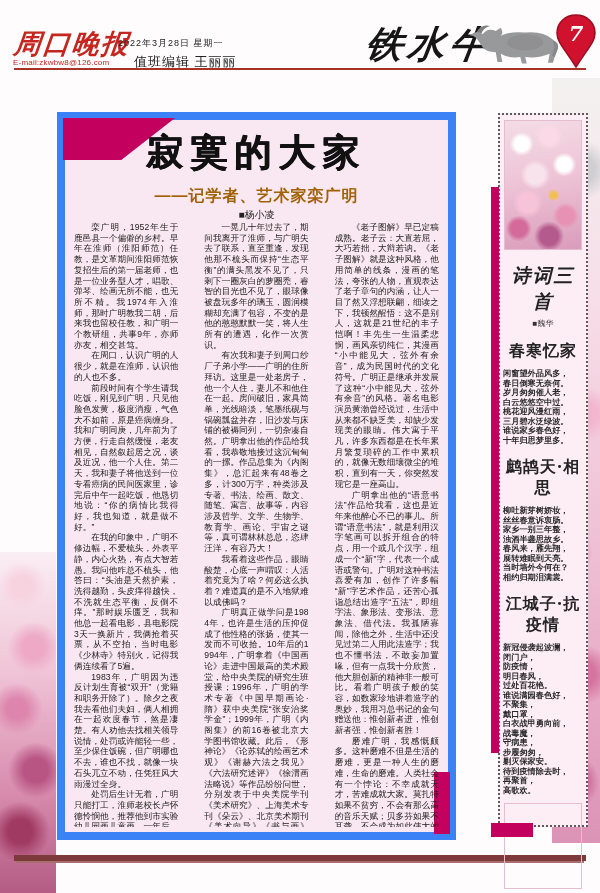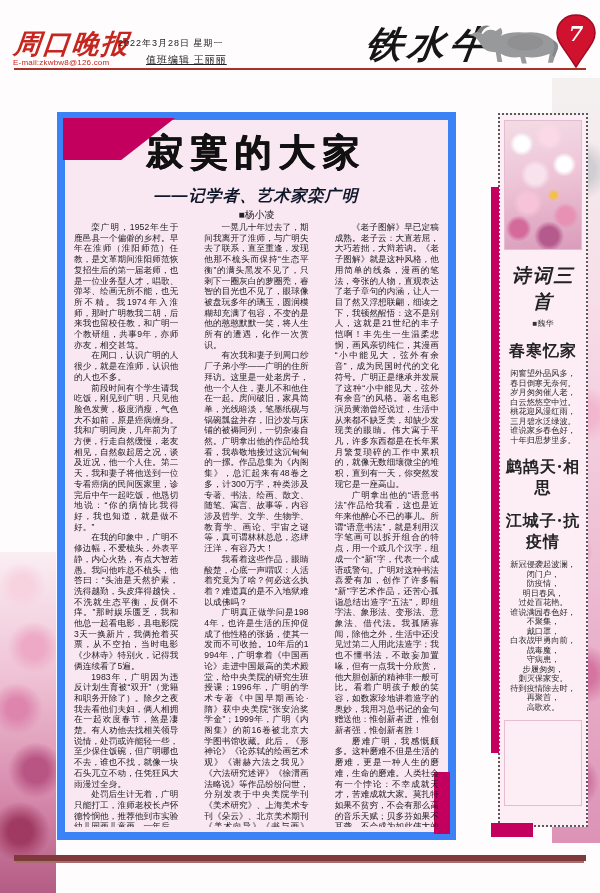--- a/index.html
+++ b/index.html
@@ -37,39 +37,39 @@
       linear-gradient(90deg,#d492ac 0%,#b express 0,#c06f92 40%,#e2b4c8 75%,#b96188 100%);}
   .bottom-rule{position:absolute;left:14px;top:12px;width:572px;height:3px;background:#7e3a3a;
       border-bottom:3px solid rgba(126,58,58,0);box-shadow:0 4px 0 -2px #a96f6f;}
 
   
   .logo{position:absolute;left:14px;top:26px;font-family:"DejaVu Serif","Liberation Serif",serif;
         font-style:italic;font-weight:900;font-size:27px;color:#c5261f;letter-spacing:2px;
         transform:skewX(-6deg);}
   .email{position:absolute;left:13px;top:58px;font-size:8px;color:#c5261f;letter-spacing:.2px;text-align:center;}
   .issue-date{position:absolute;left:118px;top:37px;font-size:9px;color:#222;letter-spacing:1px;}
-  .issue-editor{position:absolute;left:146px;top:53px;font-size:10px;color:#222;letter-spacing:1px;text-decoration:underline;}
+  .issue-editor{position:absolute;left:134px;top:53px;font-size:13px;color:#222;letter-spacing:1px;}
   .section-title{position:absolute;left:366px;top:20px;font-family:"DejaVu Serif","Liberation Serif",serif;
         font-style:italic;font-weight:900;font-size:37px;color:#161616;letter-spacing:5px;transform:skewX(-8deg);}
   .bull{position:absolute;left:468px;top:18px;width:98px;height:52px;}
   .page-pin{position:absolute;left:555px;top:14px;width:42px;height:54px;}
   .pin-num{position:absolute;left:0;top:7px;width:42px;text-align:center;font-size:21px;font-weight:900;
         color:#fff;font-family:"DejaVu Serif",serif;font-style:italic;}
   .header-rule{position:absolute;left:14px;top:68px;width:572px;height:2px;background:#a93226;}
 
   
   .article-box{position:absolute;left:57px;top:112px;width:399px;height:728px;background:#f9e7f1;
         border:8px solid #3b82f6;box-sizing:border-box;}
   .corner-wedge{position:absolute;left:-2px;top:-2px;width:112px;height:42px;background:#c4005f;
         clip-path:polygon(0 0,100% 0,52% 100%,0 100%);}
   .corner-block{position:absolute;right:-2px;bottom:-2px;width:16px;height:62px;background:#c4005f;}
   .title-wrap{position:absolute;left:0;top:8px;width:100%;text-align:center;}
   .art-title{margin:0;font-size:37px;font-weight:900;letter-spacing:7px;color:#111;
         text-shadow:.6px 0 #111, -.6px 0 #111;}
-  .art-subtitle{margin:8px 0 0;font-size:16px;font-weight:900;letter-spacing:1px;color:#0f172a;font-style:italic;}
+  .art-subtitle{margin:8px 0 0;font-size:16px;font-weight:900;letter-spacing:1px;color:#a16207;}
   .art-author{margin:1px 0 0;font-size:10px;color:#222;}
   .columns{position:absolute;left:9px;right:9px;top:102px;bottom:5px;display:flex;gap:26px;}
   .col{flex:1;overflow:hidden;text-align:justify;}
   .col p{margin:0;font-size:8.6px;line-height:10.7px;text-indent:2em;color:#1b1b1b;
         letter-spacing:.1px;word-break:break-all;}
 
   
   .poetry{position:absolute;left:462px;top:113px;width:90px;height:714px;background:#fdeef5;
         border:2px dotted #5a5a5a;box-sizing:border-box;padding:4px 3px;margin-left:36px;}
   .accent-bar{position:absolute;left:-9px;top:72px;width:8px;height:566px;background:#c4005f;}
@@ -96,22 +96,22 @@
       radial-gradient(circle at 62% 62%, #f7d7e4 0 10px, rgba(247,215,228,0) 17px),
       radial-gradient(circle at 20% 72%, #e793b6 0 9px, rgba(231,147,182,0) 15px),
       radial-gradient(circle at 84% 80%, #d1higher 0 0, rgba(0,0,0,0) 0),
       radial-gradient(circle at 84% 78%, #d172a0 0 9px, rgba(209,114,160,0) 15px),
       linear-gradient(160deg,#f6dde8 0%,#eab9d0 55%,#d795b7 100%);}
   .sb-title{margin:13px 0 2px;text-align:center;font-family:"DejaVu Serif","Liberation Serif",serif;
         font-weight:900;font-size:19px;letter-spacing:2px;color:#222;font-style:italic;}
   .sb-poet{margin:3px 0 10px;text-align:center;font-size:8px;color:#333;}
   .poem-title{margin:12px 0 7px;text-align:center;font-family:"DejaVu Serif","Liberation Serif",serif;
         font-weight:900;font-size:16px;letter-spacing:1px;color:#242424;}
-  .poem-lines p{margin:0;text-align:center;font-size:8.2px;line-height:9.5px;color:#2a2a2a;
-        font-family:"DejaVu Serif","Liberation Serif",serif;font-weight:400;}
+  .poem-lines p{margin:0;font-size:8.2px;line-height:9.5px;color:#2a2a2a;
+        font-family:"DejaVu Serif","Liberation Serif",serif;font-weight:700;}
 </style>
 </head>
 <body>
 
 <div class="page">
 
   <div class="bg-strip bg-right"></div>
   <div class="bg-strip bg-left"></div>
   <div class="bg-strip bg-bottom">
     <div class="bottom-rule"></div>
@@ -187,20 +187,30 @@
           <p>白云悠悠空中过。</p>
           <p>桃花迎风漫红雨，</p>
           <p>三月碧水泛绿波。</p>
           <p>谁说家乡春色好，</p>
           <p>十年归思梦里多。</p>
         </div>
     </div>
 
     <div>
       <div class="poem-title">鹧鸪天·相思</div>
+      <div class="poem-lines">
+          <p>柳吐新芽树娇妆，</p>
+          <p>丝丝春意诉衷肠。</p>
+          <p>家乡一别三年整，</p>
+          <p>浊酒半盏思故乡。</p>
+          <p>春风来，雁先翔，</p>
+          <p>展转难眠到天亮。</p>
+          <p>当时墙外今何在？</p>
+          <p>相约归期泪满裳。</p>
+        </div>
     </div>
 
     <div>
       <div class="poem-title">江城子·抗疫情</div>
       <div class="poem-lines">
           <p>新冠侵袭起波澜，</p>
           <p>闭门户，</p>
           <p>防疫情，</p>
           <p>明日春风，</p>
           <p>过处百花艳。</p>

